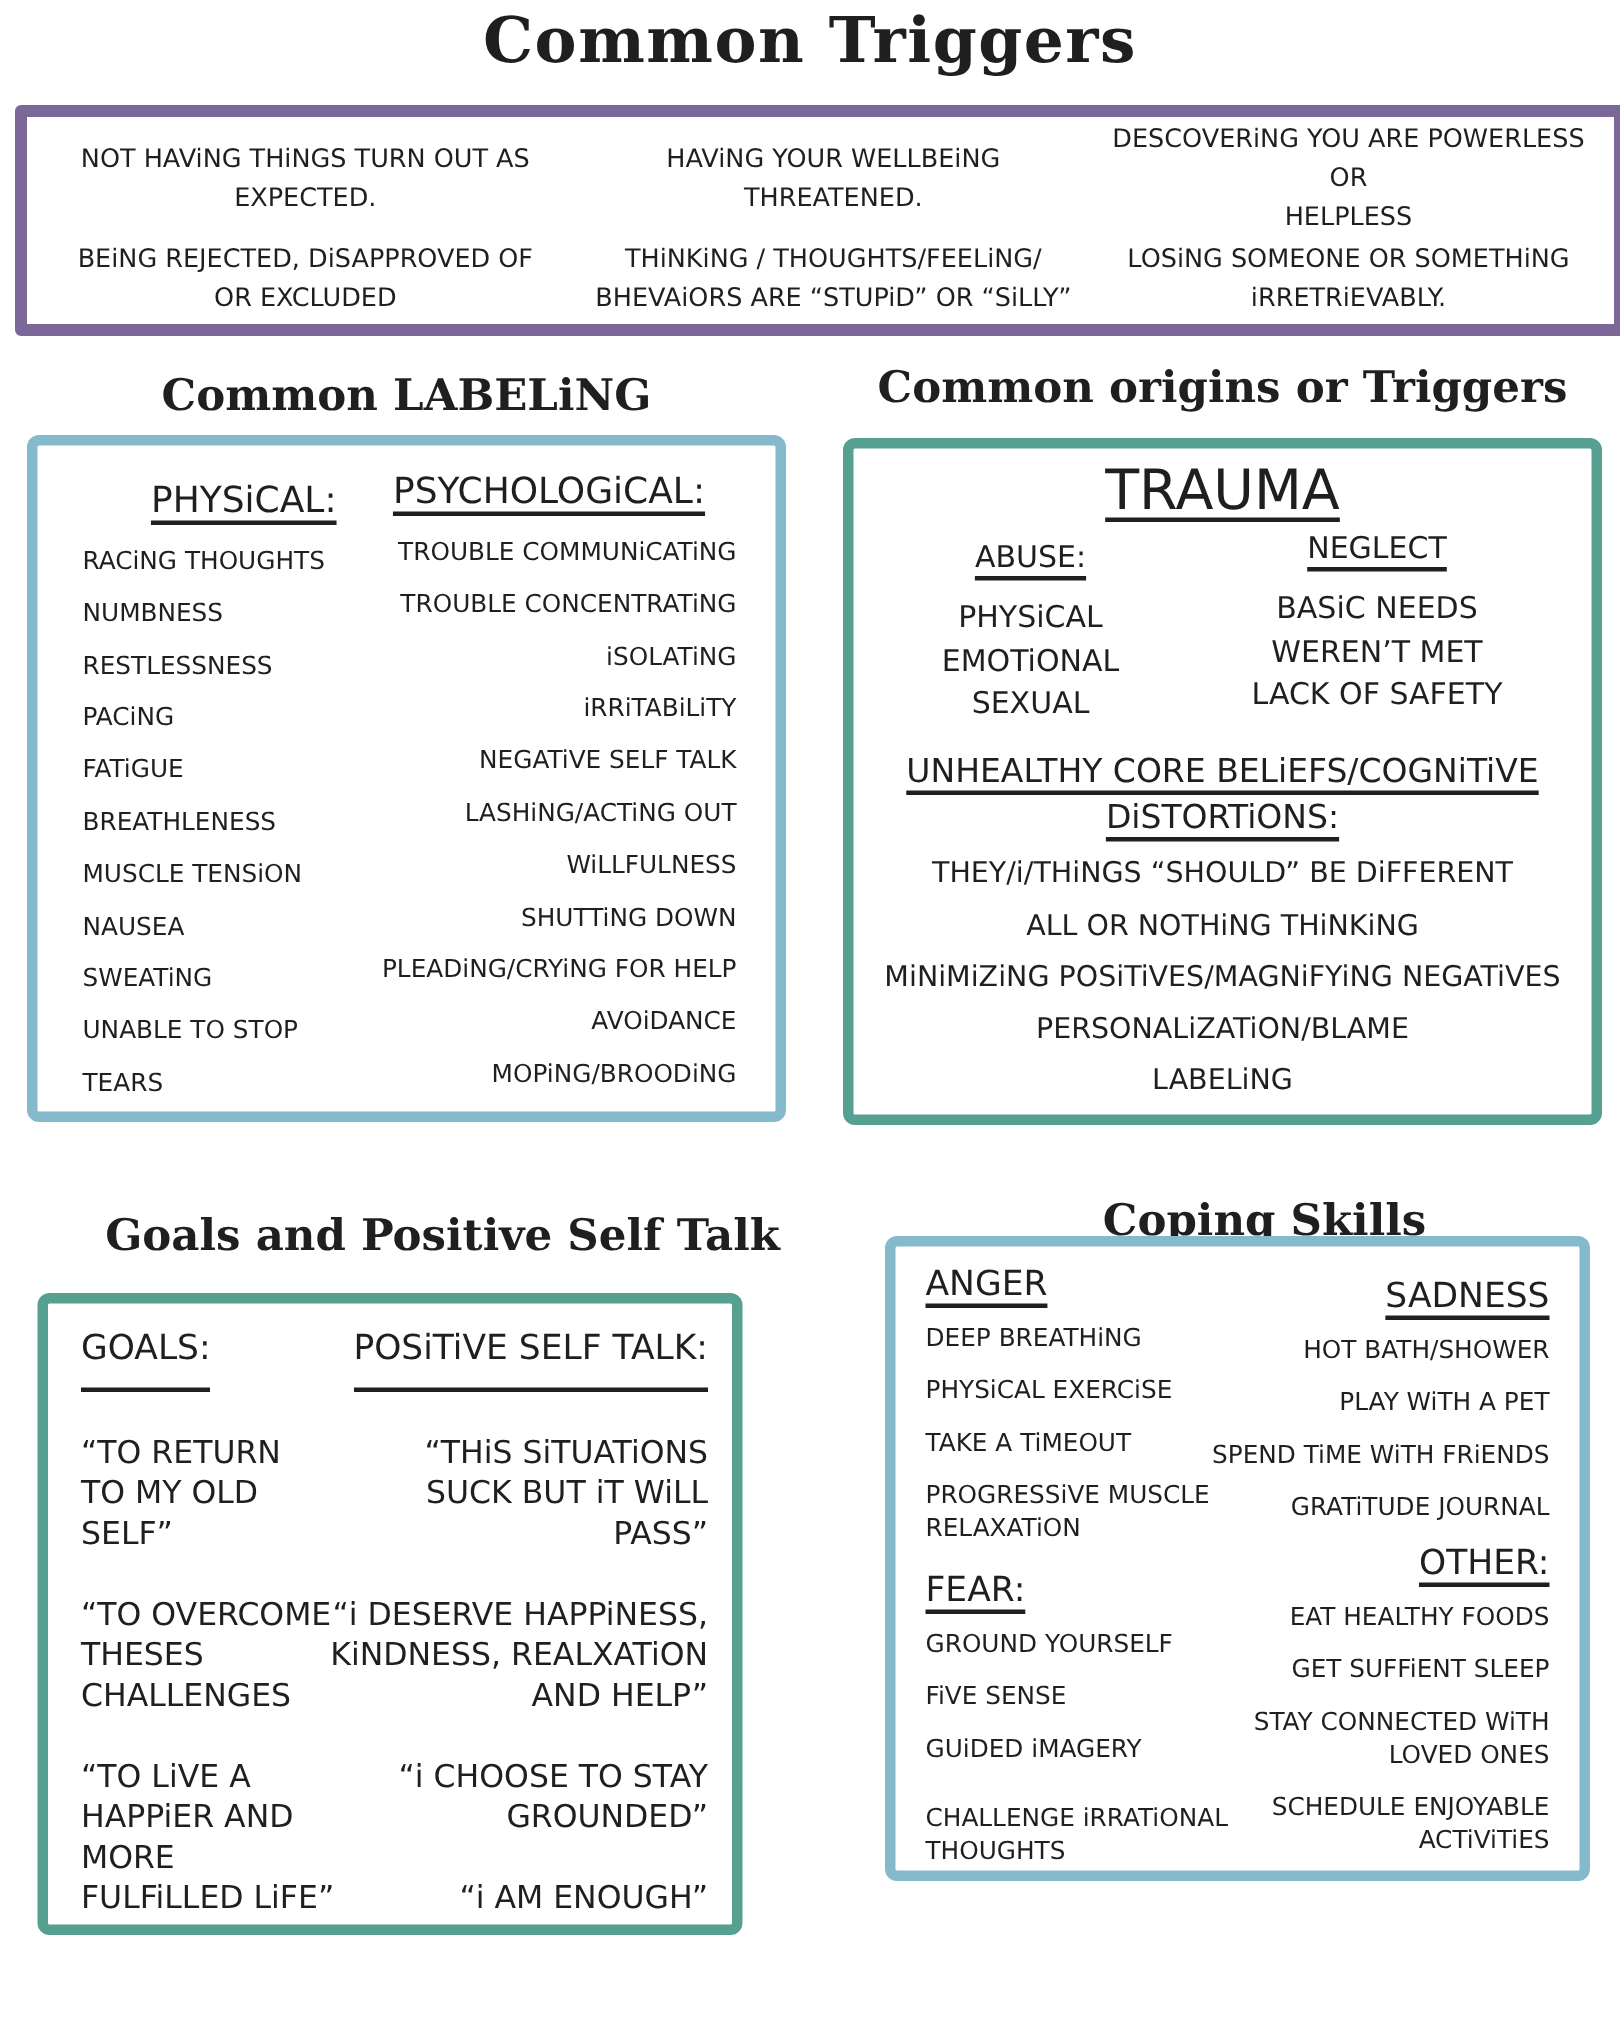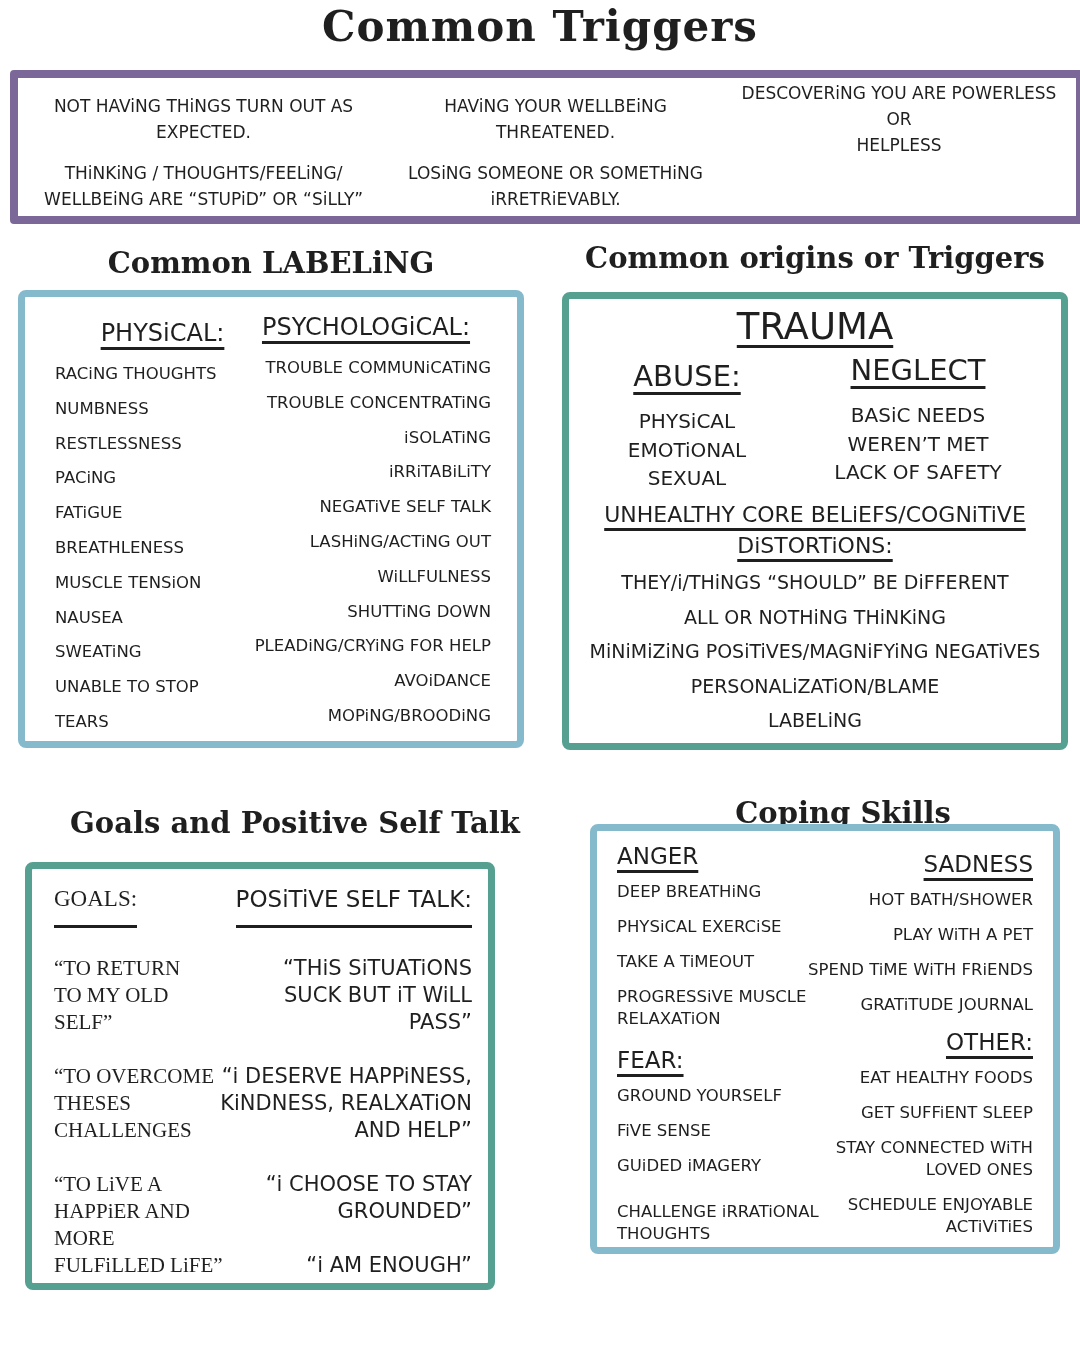--- a/index.html
+++ b/index.html
@@ -51,32 +51,32 @@
   .sym-items { list-style:none; margin:10px 0 0; padding:0; font-size:16.5px; line-height:34.8px; }
 
   
   #origins-box {
     position:absolute; left:562px; top:292px; width:492px; height:444px;
     border:7px solid var(--green, #55a091); border-radius:8px; background:#fff;
   }
   .trauma-header { position:absolute; top:6px; left:0; width:100%; text-align:center; font-size:37px; }
   .abuse-col   { position:absolute; left:38px;  top:60px; width:160px; text-align:center; }
   .neglect-col { position:absolute; right:28px; top:54px; width:230px; text-align:center; }
-  .abuse-col .col-header, .neglect-col .col-header { font-size:29px; }
+  .abuse-col .col-header, .neglect-col .col-header { font-size:20px; }
   .origin-items { margin-top:14px; font-size:20px; line-height:28.5px; white-space:pre-line; }
   .beliefs { position:absolute; top:200px; left:0; width:100%; text-align:center; }
   .beliefs .col-header { font-size:22px; line-height:31px; white-space:pre-line; }
   .beliefs-items { list-style:none; margin:4px 0 0; padding:0; font-size:19px; line-height:34.5px; }
 
   
   #goals-box {
     position:absolute; left:25px; top:862px; width:456px; height:414px;
     border:7px solid var(--green, #55a091); border-radius:8px; background:#fff;
   }
-  .goals-col { position:absolute; left:22px;  top:16px; width:205px; font-size:21px; line-height:27px;font-family:Liberation Serif, serif; }
+  .goals-col { position:absolute; left:22px;  top:16px; width:205px; font-size:21px; line-height:27px; }
   .pst-col   { position:absolute; right:16px; top:16px; width:272px; font-size:21px; line-height:27px; text-align:right; }
   .rule-header {
     display:inline-block; font-size:23px; line-height:28px;
     border-bottom:3px solid var(--ink, #1f1f1f); padding-bottom:12px;
   }
   .quotes p { margin:27px 0 0; white-space:pre-line; }
 
   
   #coping-box {
     position:absolute; left:590px; top:824px; width:456px; height:416px;
@@ -97,22 +97,24 @@
 
 <div id="title" class="serif">Common Triggers</div>
 
 <div id="trigger-box">
     <div class="trig-cell">NOT HAViNG THiNGS TURN OUT AS
 EXPECTED.</div>
     <div class="trig-cell">HAViNG YOUR WELLBEiNG
 THREATENED.</div>
     <div class="trig-cell">DESCOVERiNG YOU ARE POWERLESS OR
 HELPLESS</div>
+    <div class="trig-cell">BEiNG REJECTED, DiSAPPROVED OF
+OR EXCLUDED</div>
     <div class="trig-cell">THiNKiNG / THOUGHTS/FEELiNG/
-WELLBEiNG ARE “STUPiD” OR “SiLLY”</div>
+BHEVAiORS ARE “STUPiD” OR “SiLLY”</div>
     <div class="trig-cell">LOSiNG SOMEONE OR SOMETHiNG
 iRRETRiEVABLY.</div>
   </div>
 
 <div id="h-symptoms" class="section-heading serif">Common LABELiNG</div>
 <div id="h-origins" class="section-heading serif">Common origins or Triggers</div>
 <div id="h-goals" class="section-heading serif">Goals and Positive Self Talk</div>
 <div id="h-coping" class="section-heading serif">Coping Skills</div>
 
 <div id="symptoms-box">

